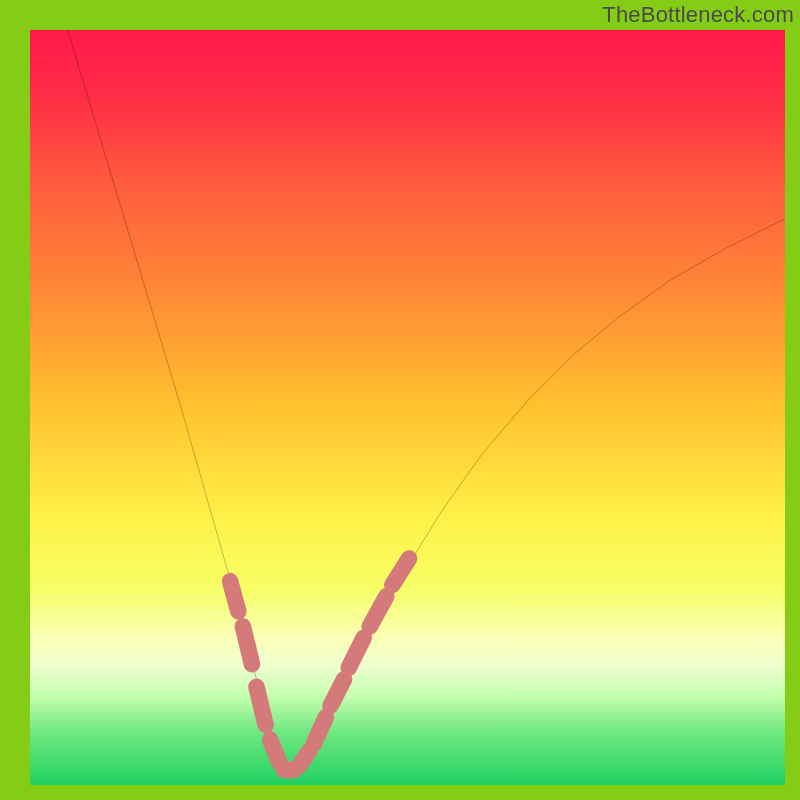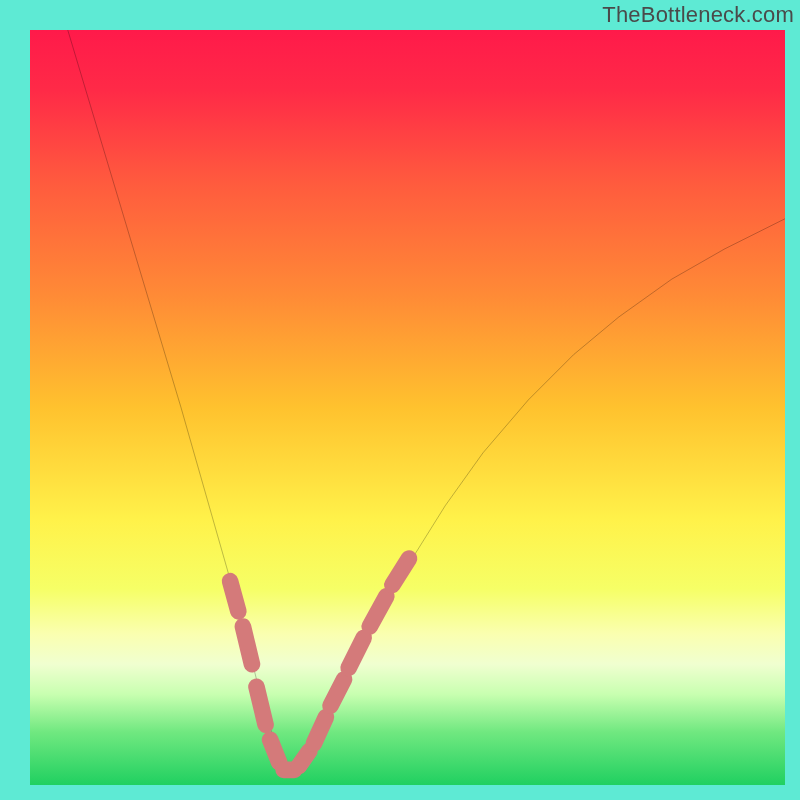--- a/index.html
+++ b/index.html
@@ -6,21 +6,21 @@
     margin: 0;
     padding: 0;
     width: 800px;
     height: 800px;
     overflow: hidden;
     font-family: Arial, Helvetica, sans-serif;
   }
   .frame {
     width: 800px;
     height: 800px;
-    background: #5eead4;
+    background: #84cc16;
     position: relative;
     box-sizing: border-box;
   }
   .watermark {
     position: absolute;
     top: 2px;
     right: 6px;
     color: #4a4a4a;
     font-size: 22px;
     font-weight: 400;

